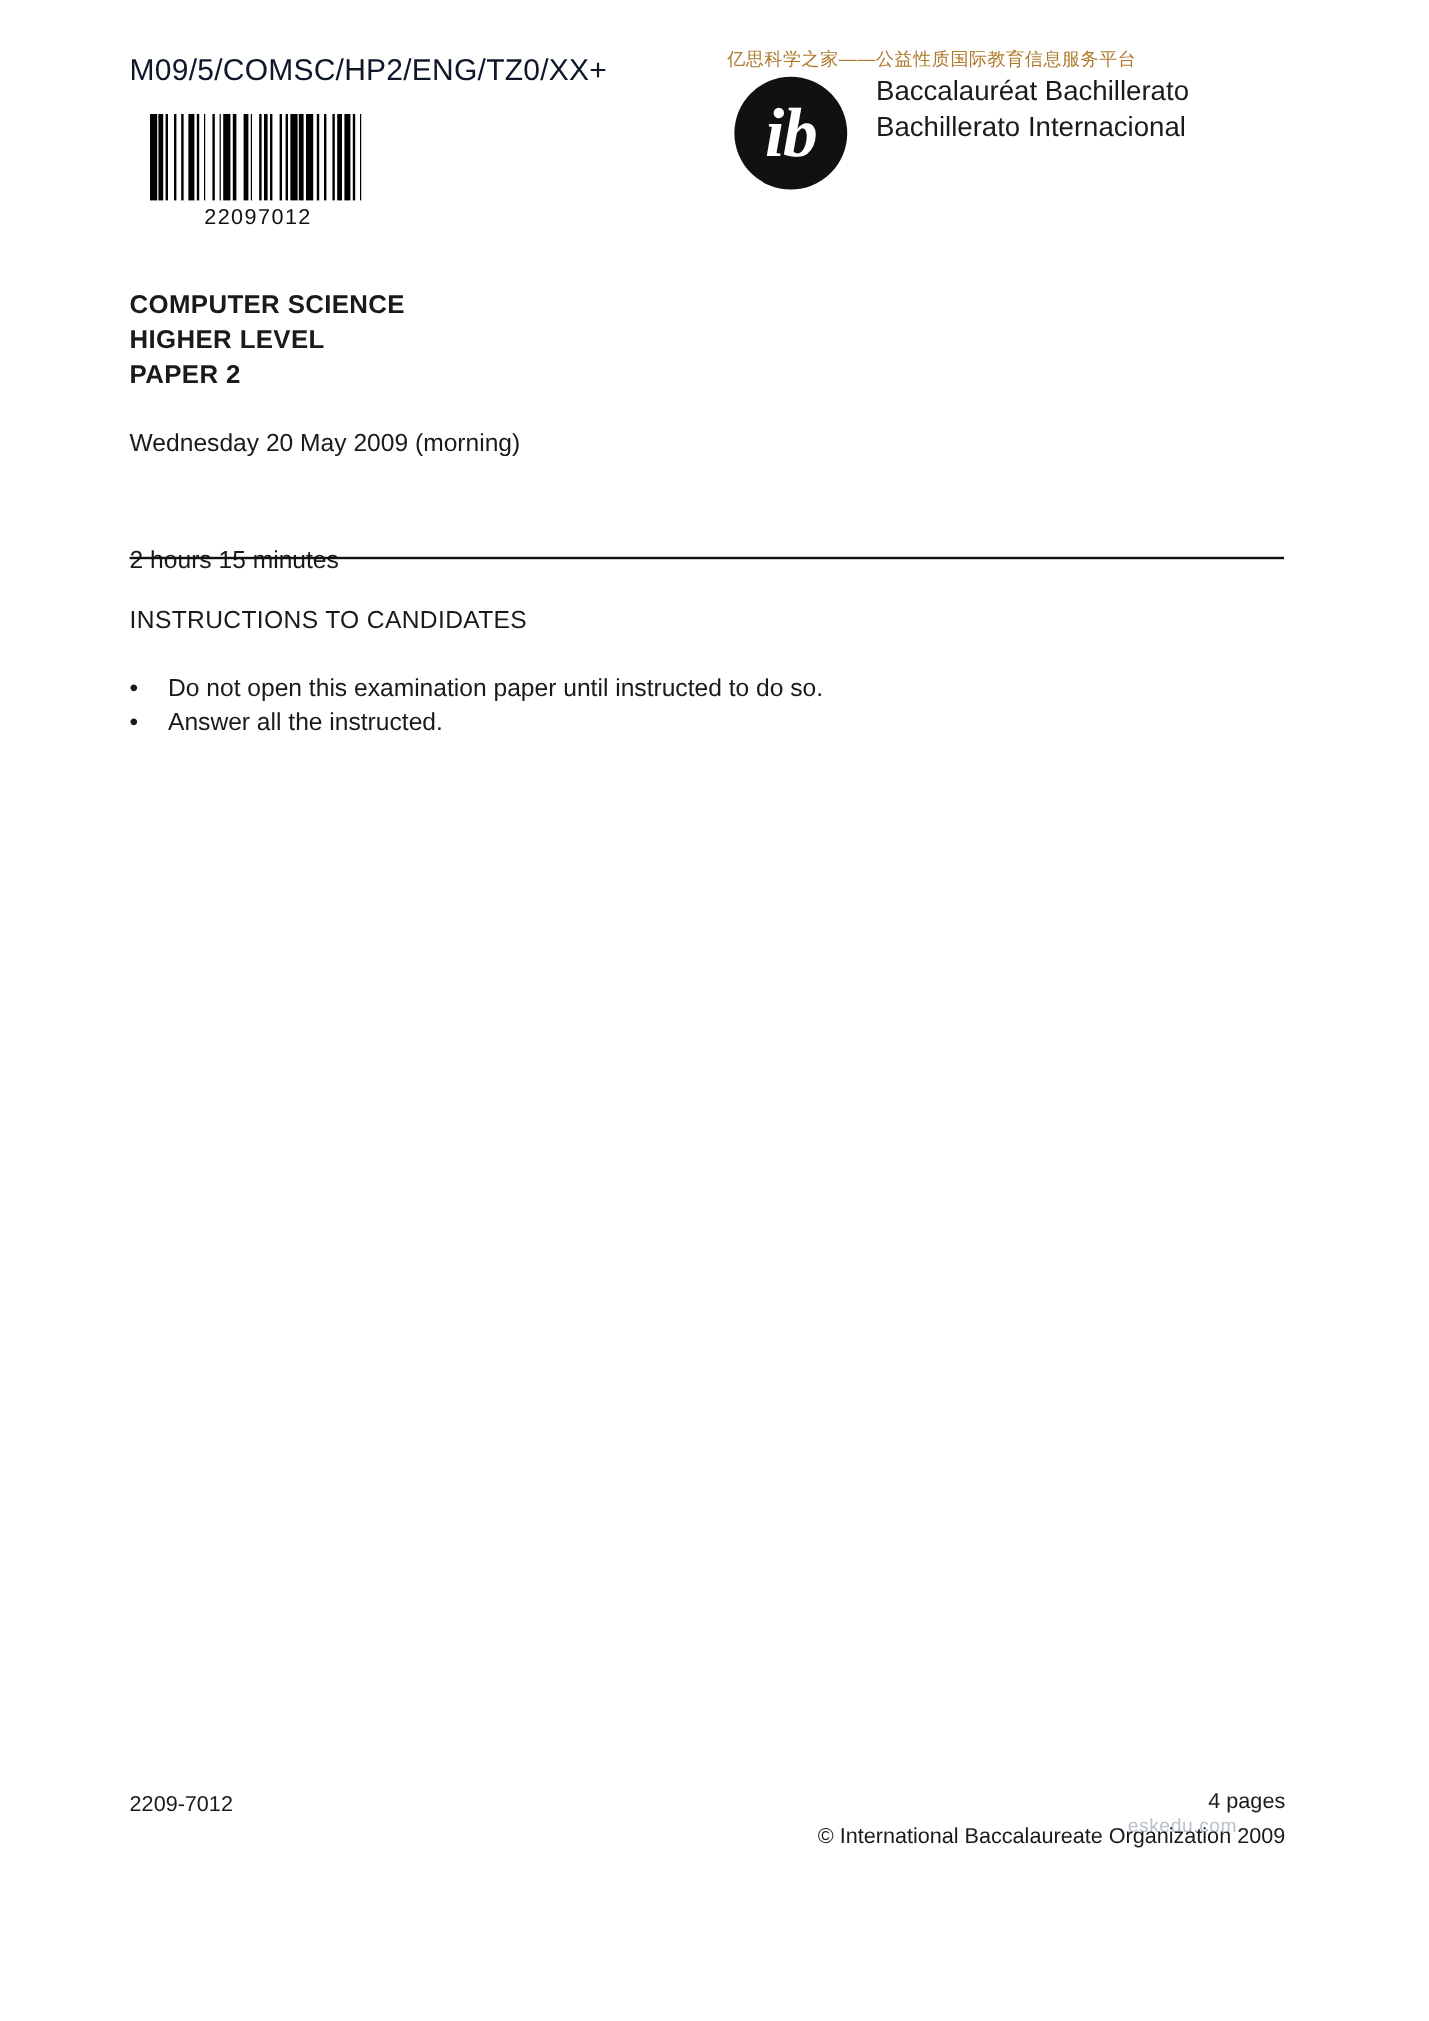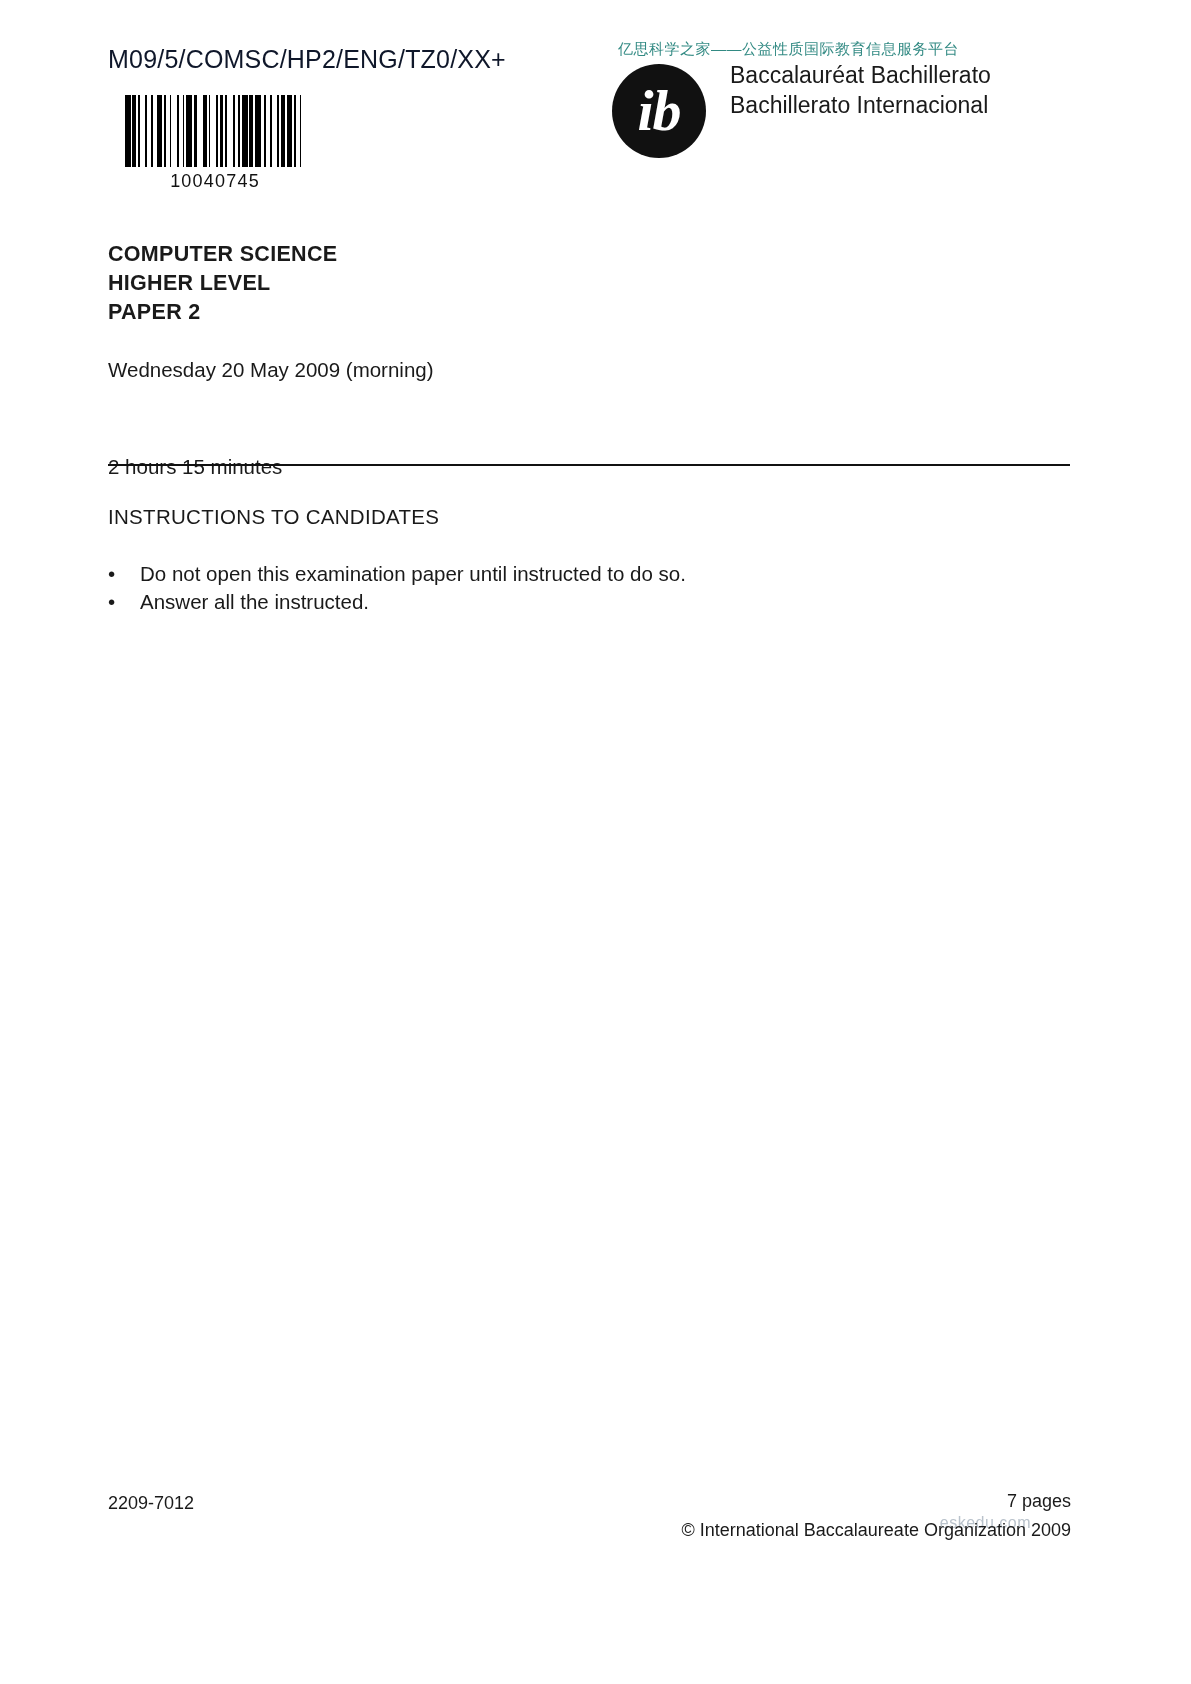--- a/index.html
+++ b/index.html
@@ -62,25 +62,24 @@
     right: 185px;
     top: 40px;
     width: 400px;
     height: 120px;
   }
   .ib-watermark {
     position: absolute;
     left: 0px;
     top: 0px;
     font-size: 15px;
-    color: #0f766e;
+    color: #a16207;
     white-space: nowrap;
     letter-spacing: 0.5px;
     opacity: 0.85;
-    margin-left: 12px;
   }
   .ib-mark {
     position: absolute;
     left: 6px;
     top: 24px;
     width: 108px;
     height: 94px;
   }
   .ib-mark .circle {
     position: absolute;
@@ -270,21 +269,21 @@
         <i style="width: 2px; background: transparent;"></i>
         <i style="width: 4px;"></i>
         <i style="width: 2px; background: transparent;"></i>
         <i style="width: 6px;"></i>
         <i style="width: 2px; background: transparent;"></i>
         <i style="width: 2px;"></i>
         <i style="width: 4px; background: transparent;"></i>
         <i style="width: 2px;"></i>
         <i style="width: 4px; background: transparent;"></i>
       </div>
-    <div class="barcode-number">10040745</div>
+    <div class="barcode-number">22097012</div>
   </div>
 
   <div class="ib-block">
     <div class="ib-watermark">亿思科学之家——公益性质国际教育信息服务平台</div>
     <div class="ib-mark">
       <div class="circle"></div>
       <div class="ibtext">ib</div>
     </div>
     <div class="ib-lines">
       <div>Baccalauréat Bachillerato</div>
@@ -310,17 +309,17 @@
       <span class="dot">•</span>
       <span>Do not open this examination paper until instructed to do so.</span>
     </div>
     <div class="bullet">
       <span class="dot">•</span>
       <span>Answer all the instructed.</span>
     </div>
   </div>
 
   <div class="footer-left">2209-7012</div>
-  <div class="footer-pages">7 pages</div>
+  <div class="footer-pages">4 pages</div>
   <div class="footer-watermark">eskedu.com</div>
   <div class="footer-copy">© International Baccalaureate Organization 2009</div>
 
 </div>
 
 </body></html>

